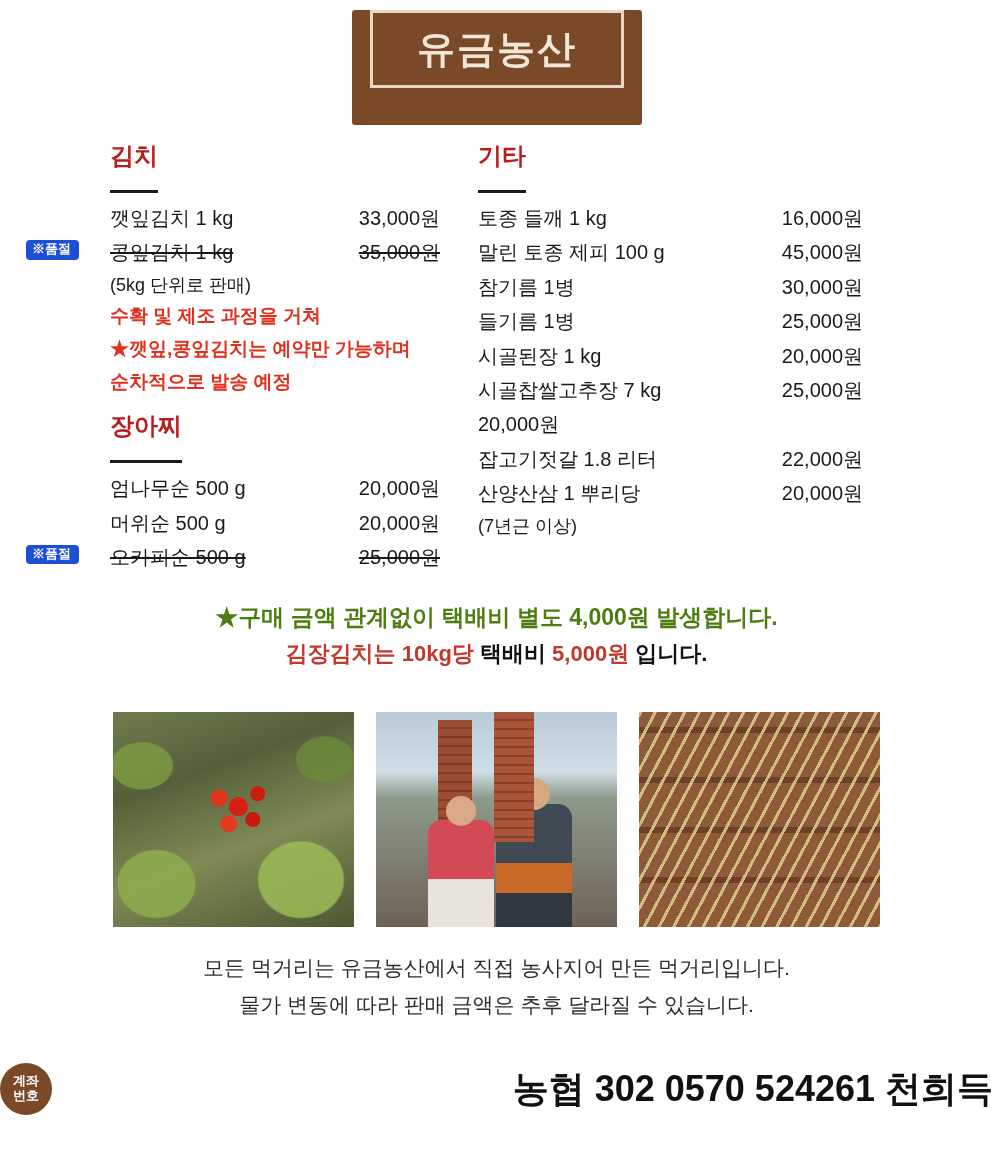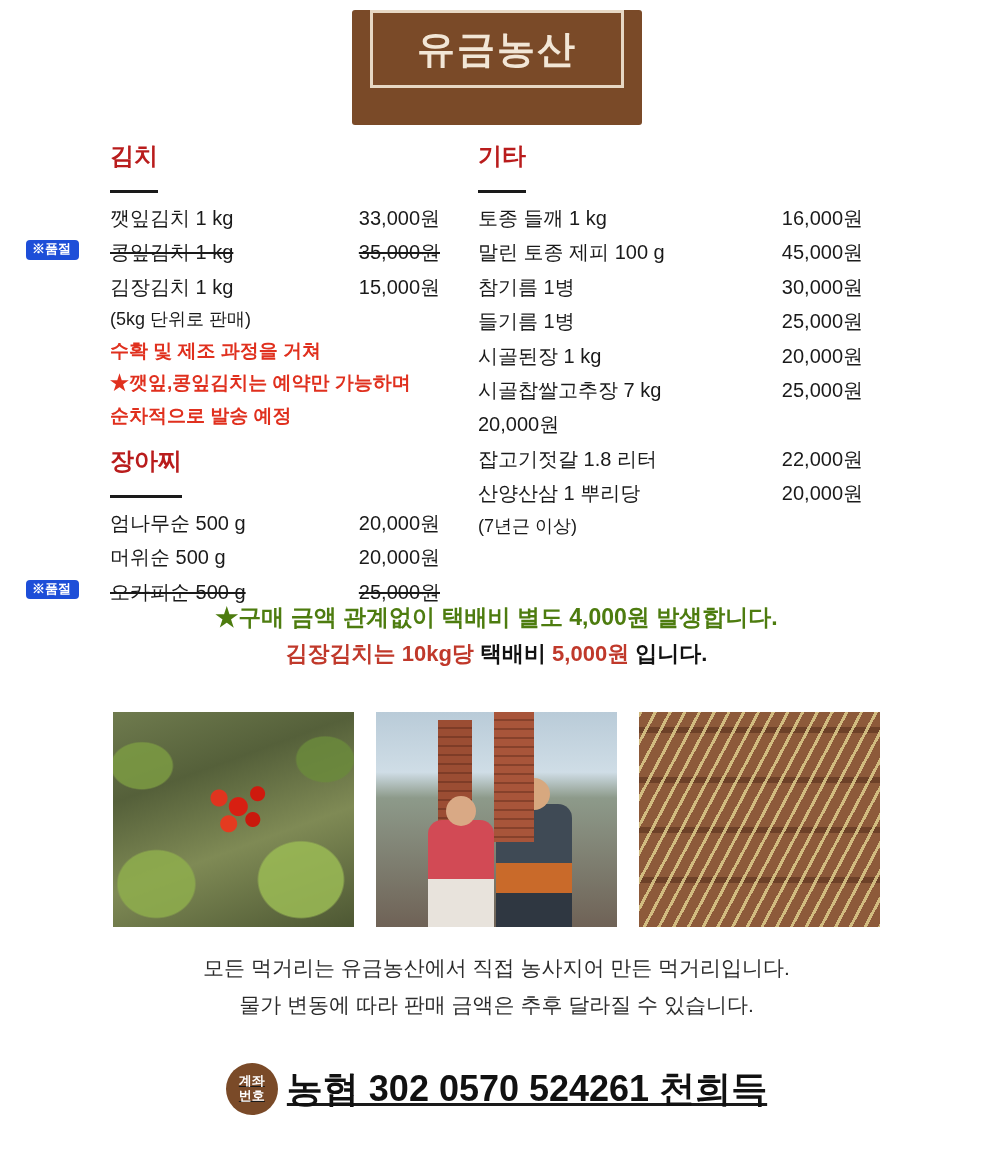--- a/index.html
+++ b/index.html
@@ -228,23 +228,22 @@
     line-height: 1.75;
     white-space: nowrap;
   }
 
   
   .account {
     position: absolute;
     left: 0; top: 1063px; width: 993px;
     display: flex;
     align-items: center;
-    justify-content: center;
+    justify-content: space-between;
     gap: 9px;
-    text-decoration: underline;
   }
   .acct-badge {
     width: 52px; height: 52px;
     border-radius: 50%;
     background: #7a4a28;
     color: #fff;
     display: flex;
     flex-direction: column;
     align-items: center;
     justify-content: center;
@@ -278,24 +277,20 @@
       <span class="name">깻잎김치 1 kg</span>
       <span class="price">33,000원</span>
     </div>
 
     <div class="row soldout">
       <span class="tag-soldout">※품절</span>
       <span class="name">콩잎김치 1 kg</span>
       <span class="price">35,000원</span>
     </div>
 
-    <div class="row">
-      <span class="name">김장김치 1 kg</span>
-      <span class="price">15,000원</span>
-    </div>
 
     <div class="note-line">(5kg 단위로 판매)</div>
     <div class="red-note">수확 및 제조 과정을 거쳐</div>
     <div class="red-note">★깻잎,콩잎김치는 예약만 가능하며</div>
     <div class="red-note">순차적으로 발송 예정</div>
   </div>
 
   <div style="margin-top:12px;">
     <div class="section-head">장아찌</div>
 

